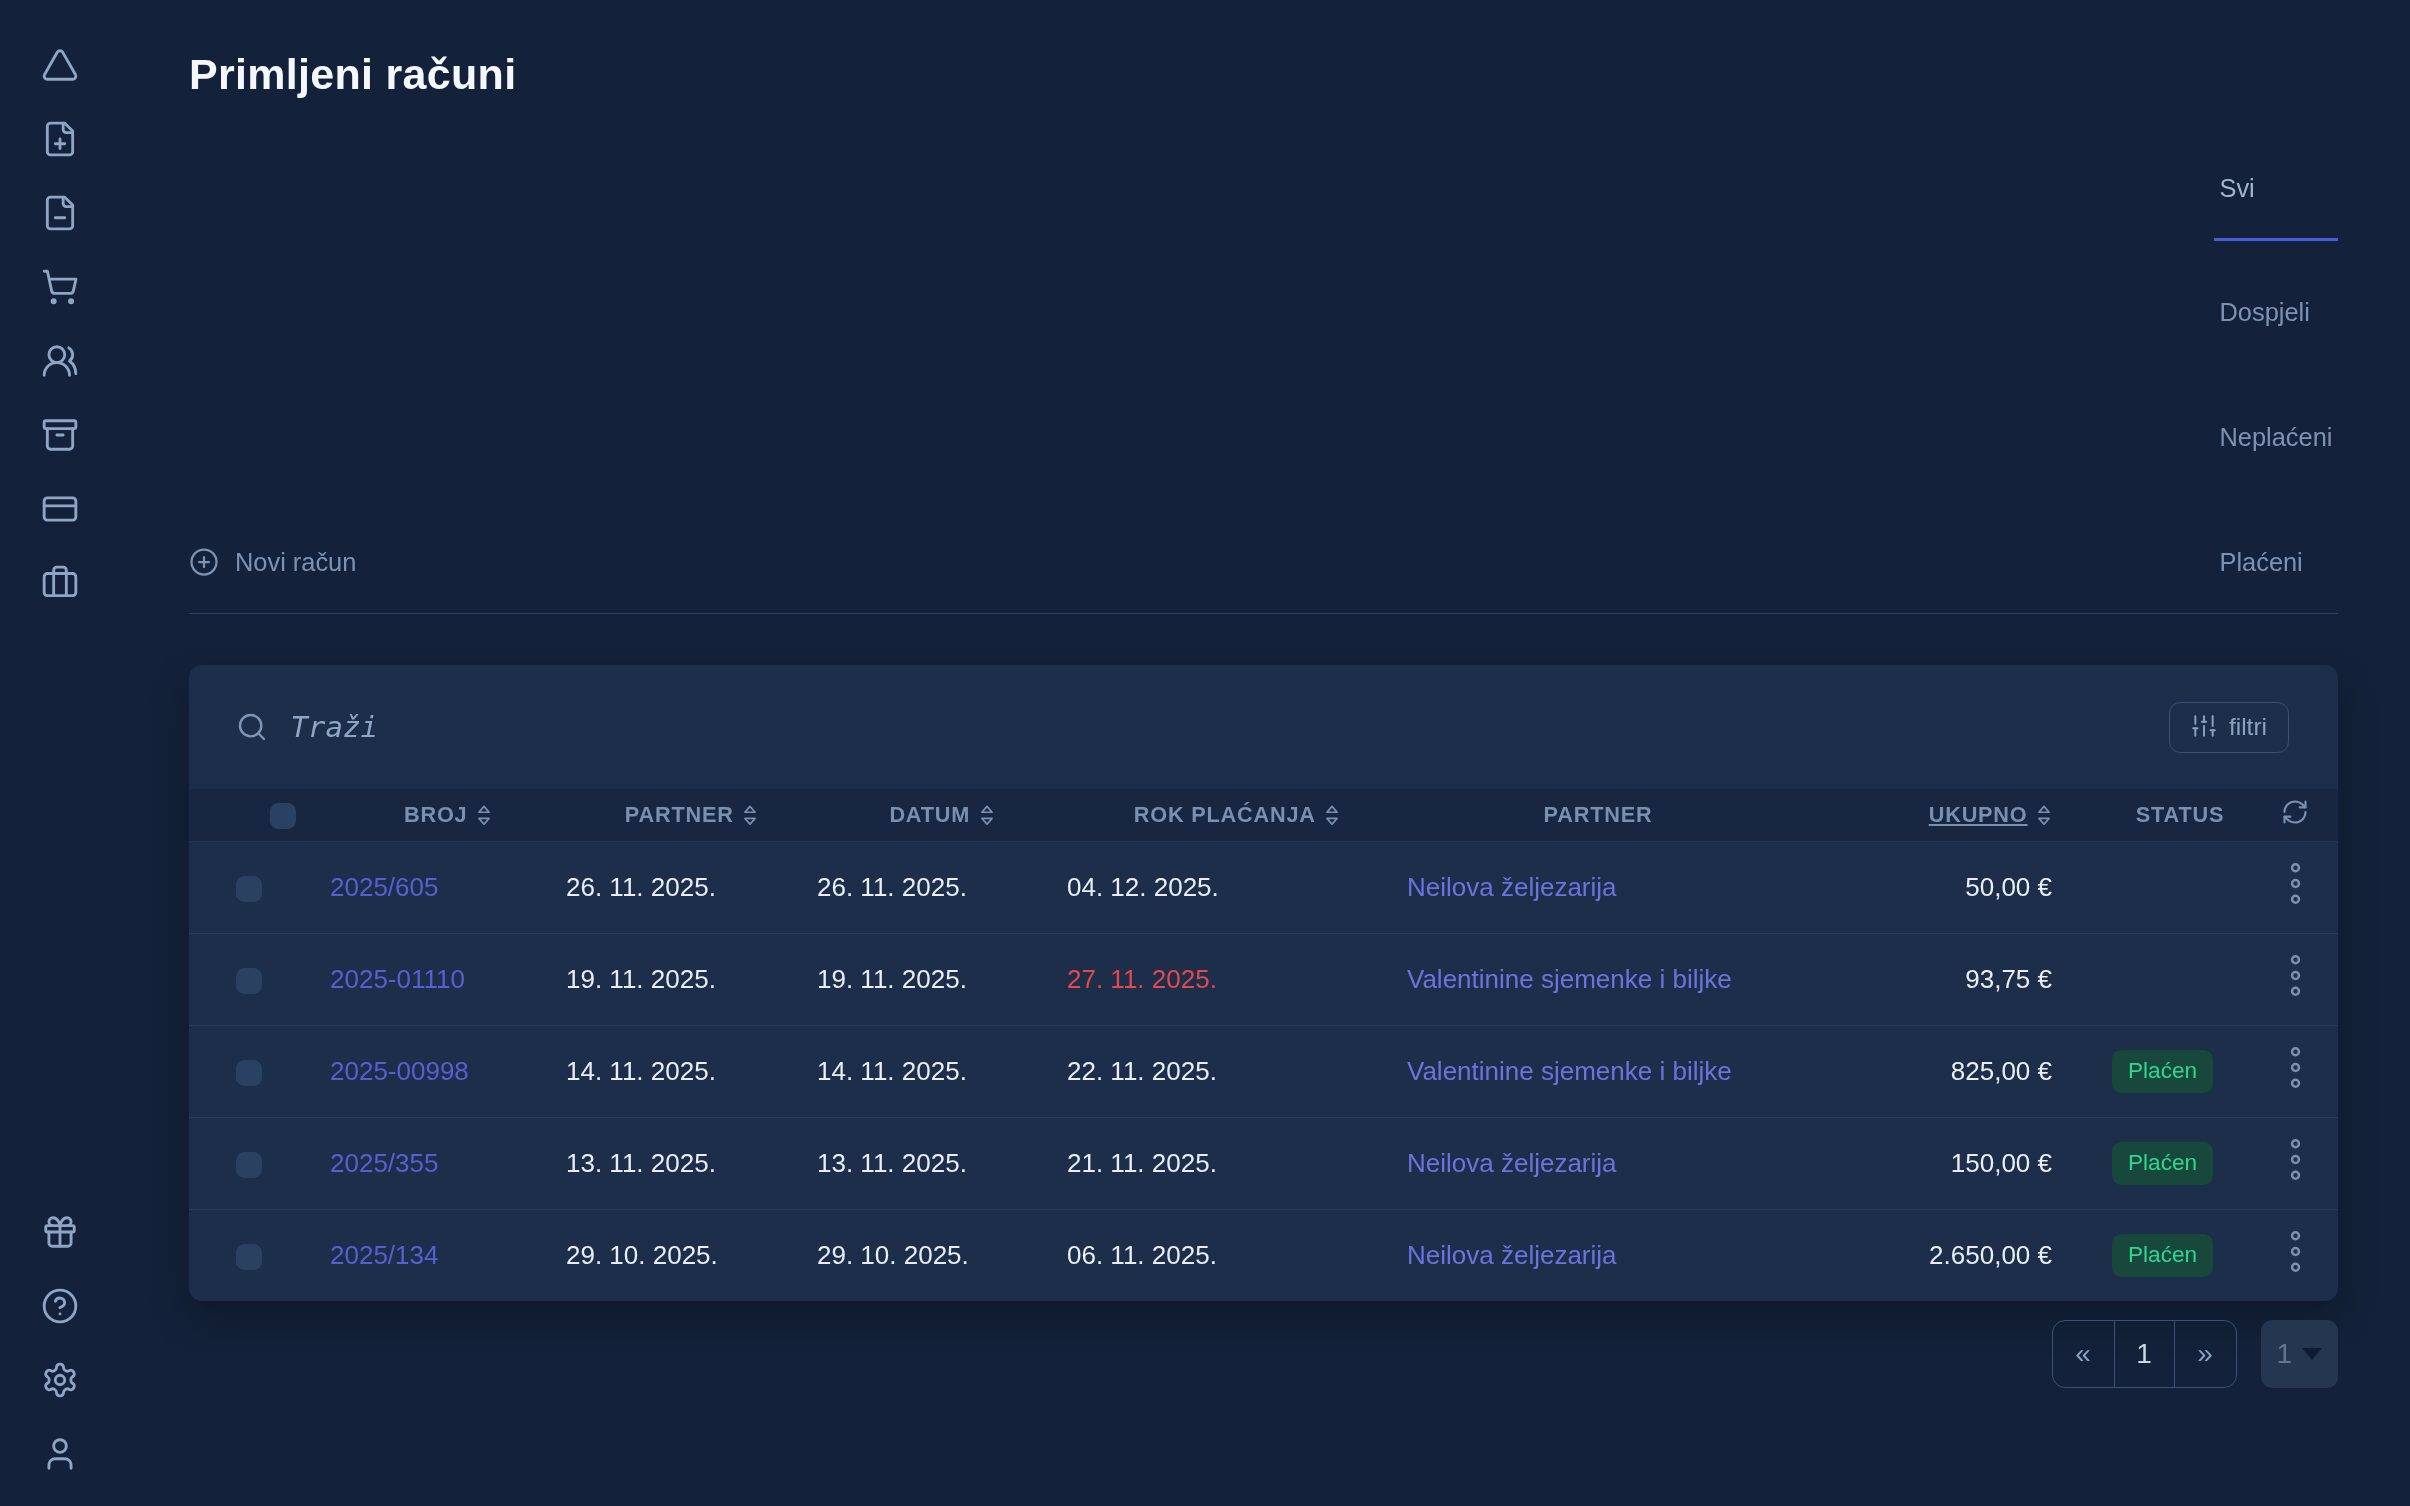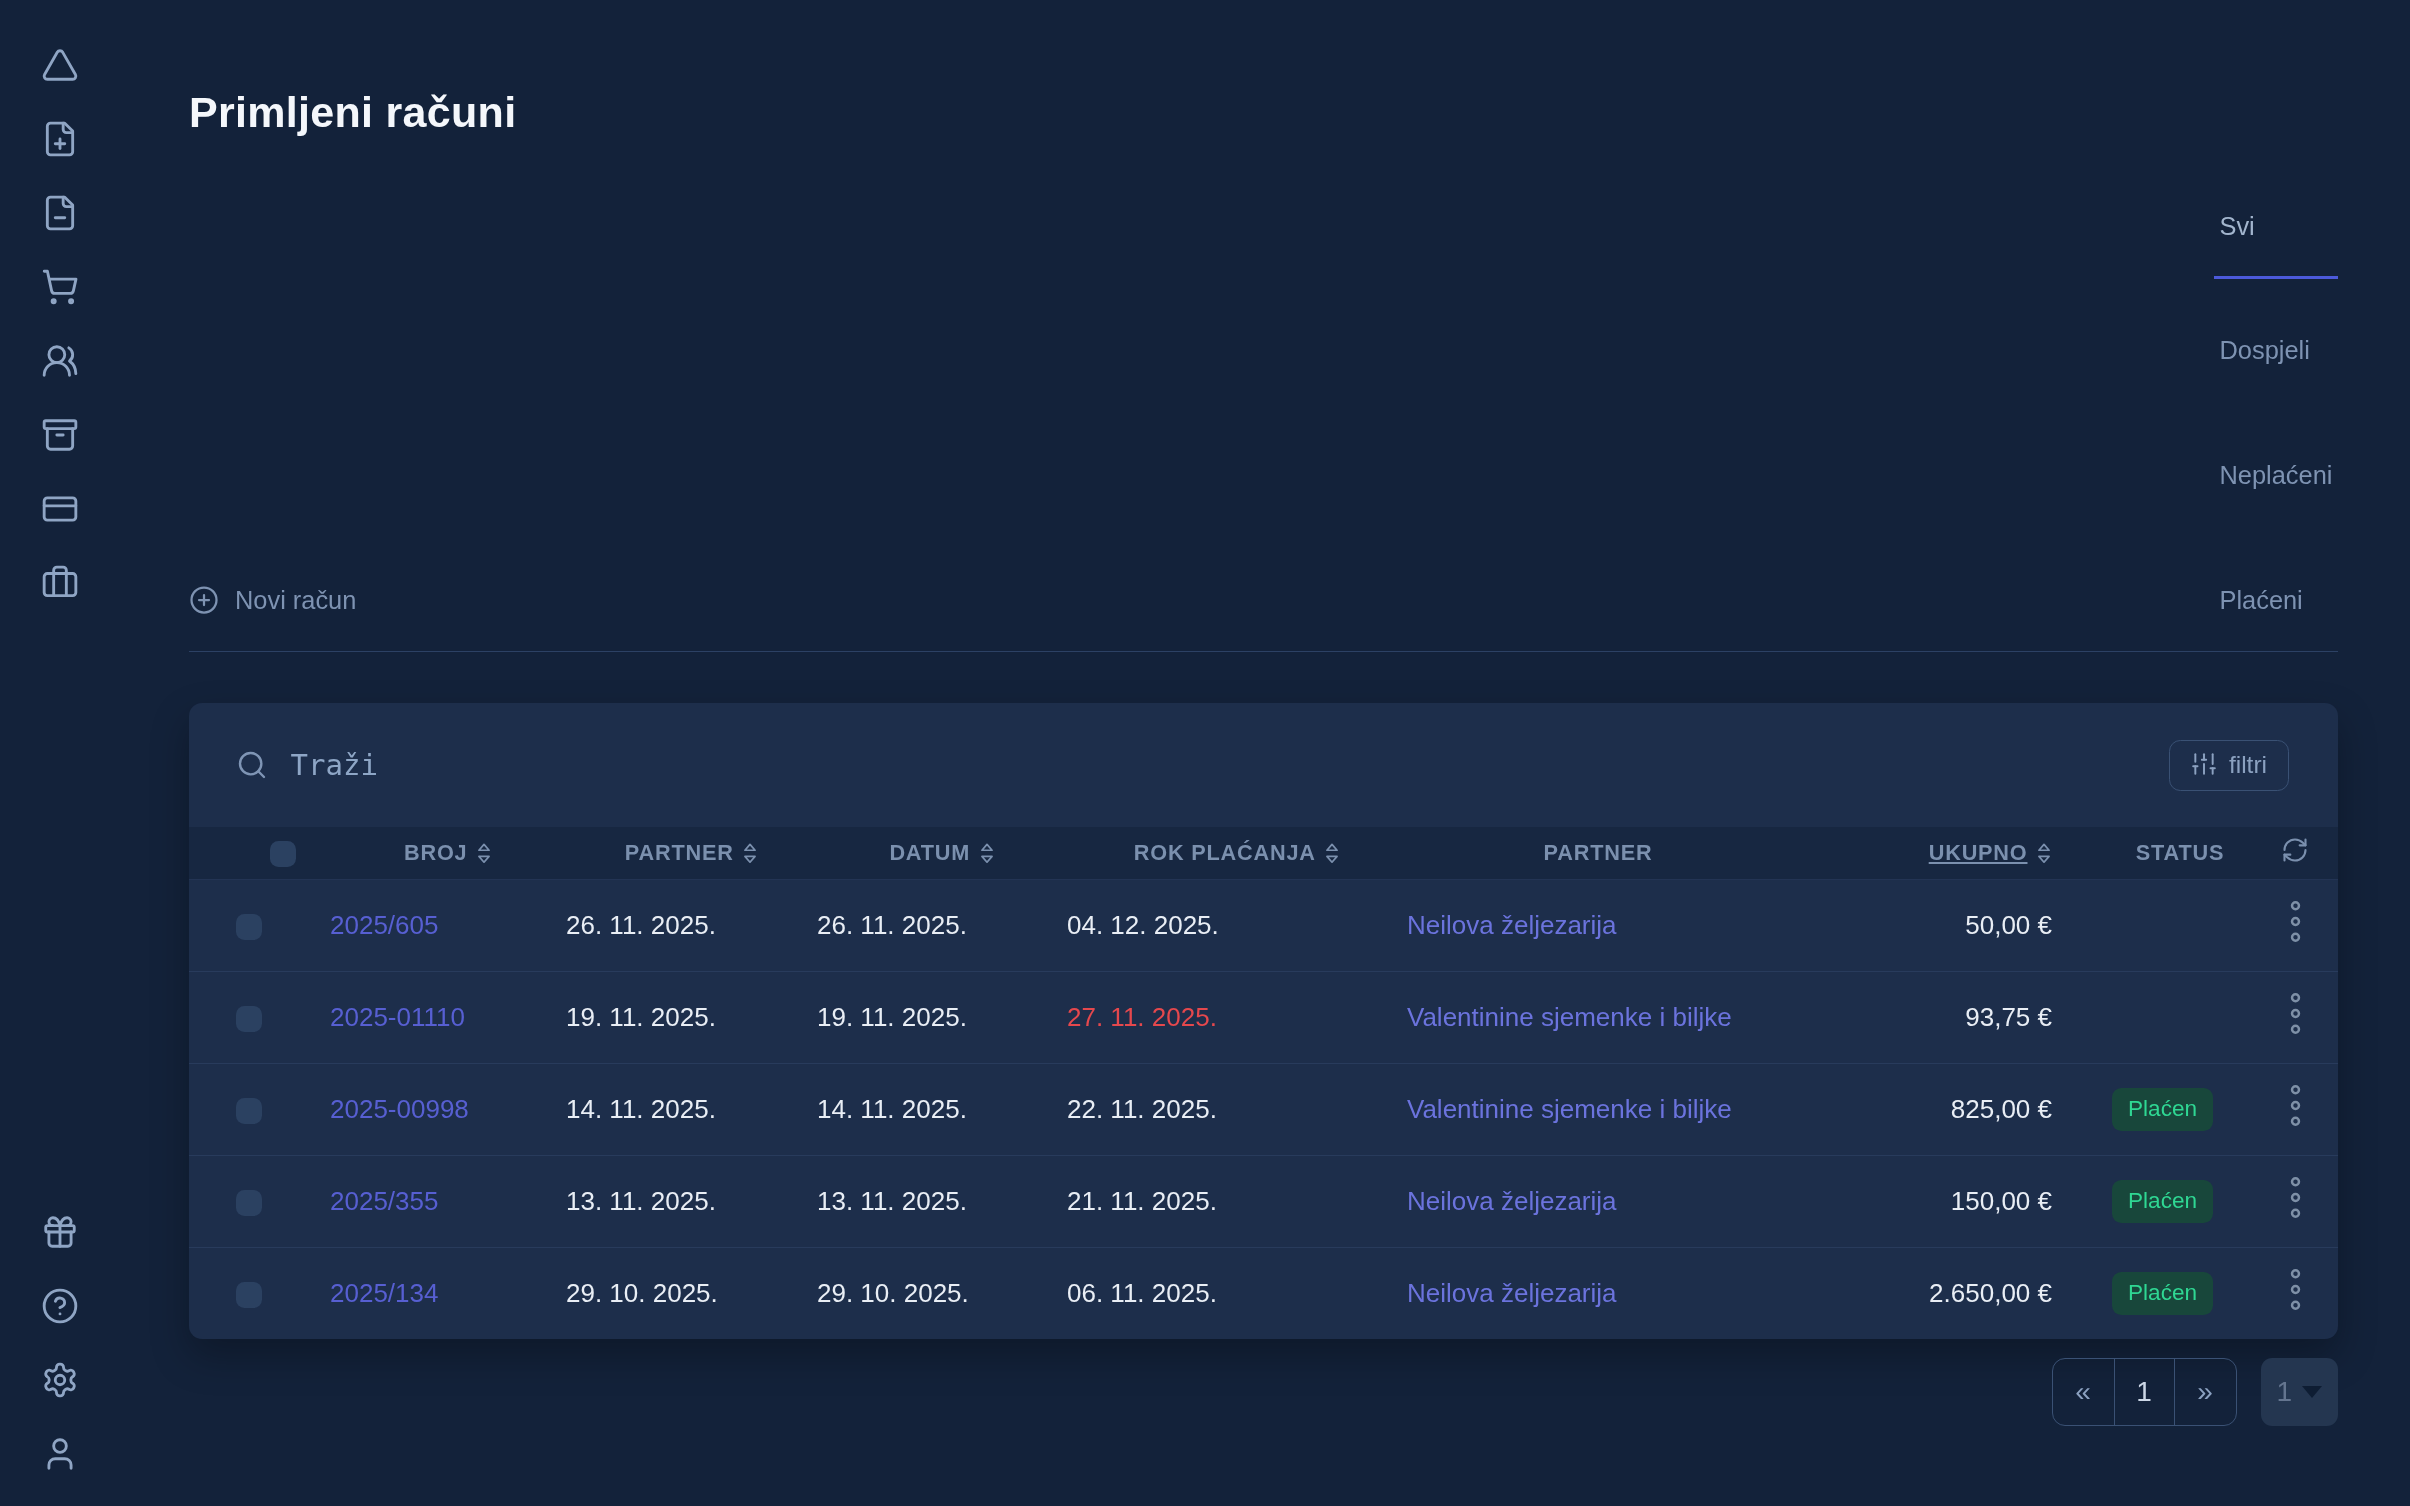--- a/index.html
+++ b/index.html
@@ -15,40 +15,40 @@
   
   .sidebar{position:fixed; left:0; top:0; width:120px; height:1507px;
     display:flex; flex-direction:column; align-items:center; padding:46px 0 34px;}
   .nav-icon{width:38px; height:38px; color:var(--icon); display:flex; align-items:center;
     justify-content:center; margin-bottom:36px; cursor:pointer; flex:0 0 auto;}
   .nav-icon svg{width:38px; height:38px;}
   .spacer{flex:1 1 auto;}
   .nav-icon:last-child{margin-bottom:0;}
 
   
-  .main{margin-left:120px; padding:64px 73px 0 69px;margin-top:22px;}
+  .main{margin-left:120px; padding:48px 73px 0 69px;}
   .page-title{font-size:43px; line-height:53px; font-weight:700; color:#f4f7fb; letter-spacing:0.3px;}
 
   .toolbar{display:flex; justify-content:space-between; align-items:flex-end;
     margin-top:73px; border-bottom:1.9px solid #2c4164;}
   .new-invoice{display:flex; align-items:center; gap:16px; color:var(--muted);
     font-size:25.4px; padding-bottom:36px; cursor:pointer;}
   .new-invoice svg{width:30px; height:30px;}
   .tabs{display:flex; gap:60px;flex-direction:column;}
   .tab{font-size:25.4px; color:var(--muted); padding:0 5.6px 36px; cursor:pointer;}
   .tab.active{color:#a2b5cd; border-bottom:3.8px solid var(--accent); margin-bottom:-2.8px; padding-bottom:35px;}
 
   
   .card{margin-top:51px; background:var(--card); border-radius:13px;
     box-shadow:0 17px 38px rgba(0,0,0,.28); overflow:hidden;}
   .search-row{height:124px; display:flex; align-items:center; padding:0 49px 0 47px;}
   .search-icon{width:32px; height:32px; color:#7f95b5; flex:0 0 auto;}
   .search-icon svg{width:32px; height:32px;}
   .search-input{flex:1; margin-left:22.6px; background:transparent; border:none; outline:none;
-    font-family:"DejaVu Sans Mono", monospace; font-size:29px; color:#c7d4e6;}
+    font-family:"DejaVu Sans Mono", monospace; font-size:29px; color:#c7d4e6;font-style:italic;}
   .search-input::placeholder{color:#8ea6c6; opacity:1;}
   .filter-btn{display:flex; align-items:flex-start; gap:12.2px; border:1.9px solid var(--btn-border);
     border-radius:11.3px; padding:10.4px 21px; color:#8ba1c0; font-size:24.5px; cursor:pointer;
     background:transparent; flex:0 0 auto;}
   .filter-btn svg{width:26px; height:26px;}
 
   table{width:100%; border-collapse:collapse; table-layout:fixed;}
   thead tr{background:var(--thead); height:52px;}
   th{font-size:21.7px; font-weight:700; letter-spacing:0.8px; color:var(--head-txt);
     text-align:center; vertical-align:middle; cursor:pointer;}

